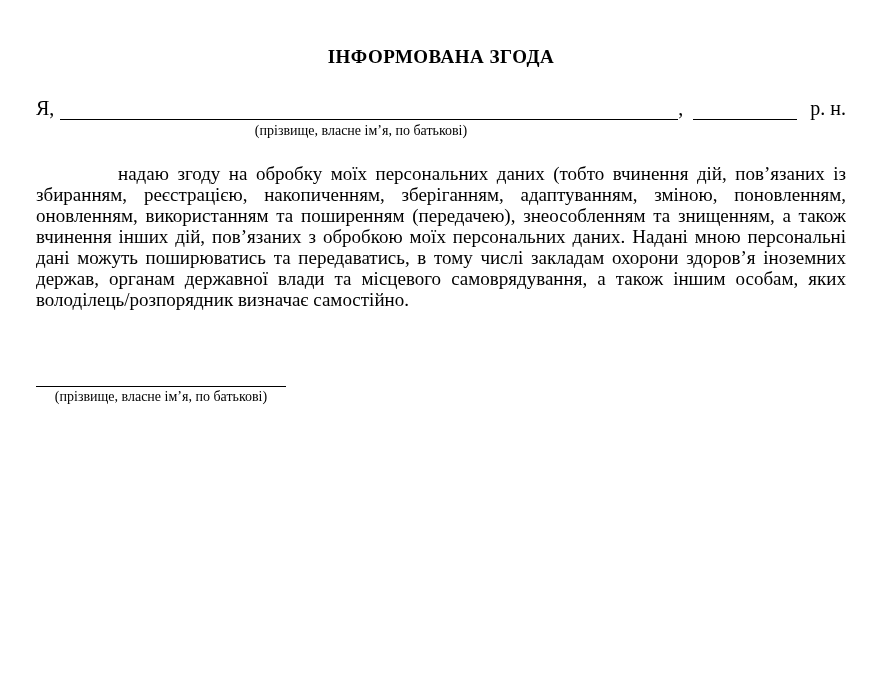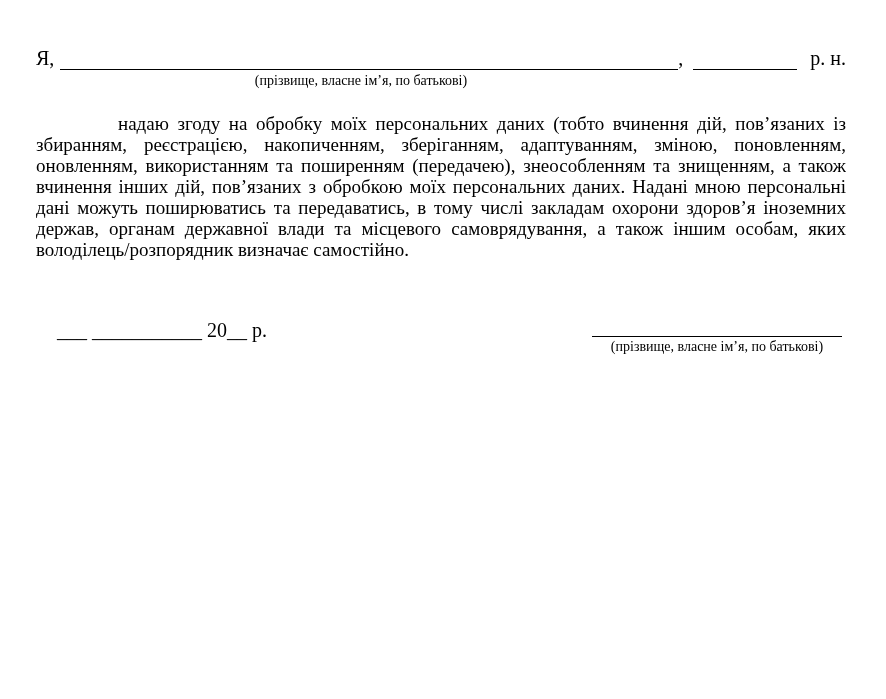--- a/index.html
+++ b/index.html
@@ -93,36 +93,36 @@
     text-align: center;
     margin-top: 2px;
     white-space: nowrap;
   }
 </style>
 </head>
 <body>
 
 <div class="page">
 
+  <h1 class="doc-title">ІНФОРМОВАНА ЗГОДА</h1>
 
 
   <div class="name-line">
     <span>Я,</span>
     <span class="blank name-blank"></span>
     <span>,</span>
     <span class="blank birth-year-blank"></span>
     <span> р. н.</span>
   </div>
 
   <div class="name-caption">(прізвище, власне ім’я, по батькові)</div>
 
   <p class="body-paragraph">надаю згоду на обробку моїх персональних даних (тобто вчинення дій, пов’язаних із збиранням, реєстрацією, накопиченням, зберіганням, адаптуванням, зміною, поновленням, оновленням, використанням та поширенням (передачею), знеособленням та знищенням, а також вчинення інших дій, пов’язаних з обробкою моїх персональних даних. Надані мною персональні дані можуть поширюватись та передаватись, в тому числі закладам охорони здоров’я іноземних держав, органам державної влади та місцевого самоврядування, а також іншим особам, яких володілець/розпорядник визначає самостійно.</p>
 
 
   <div class="footer-row">
-    <div class="date-line">___ ___________ 20__ р.</div>
     <div class="signature-block">
       <div class="signature-line"></div>
       <div class="signature-caption">(прізвище, власне ім’я, по батькові)</div>
     </div>
   </div>
 
 </div>
 
 </body></html>

